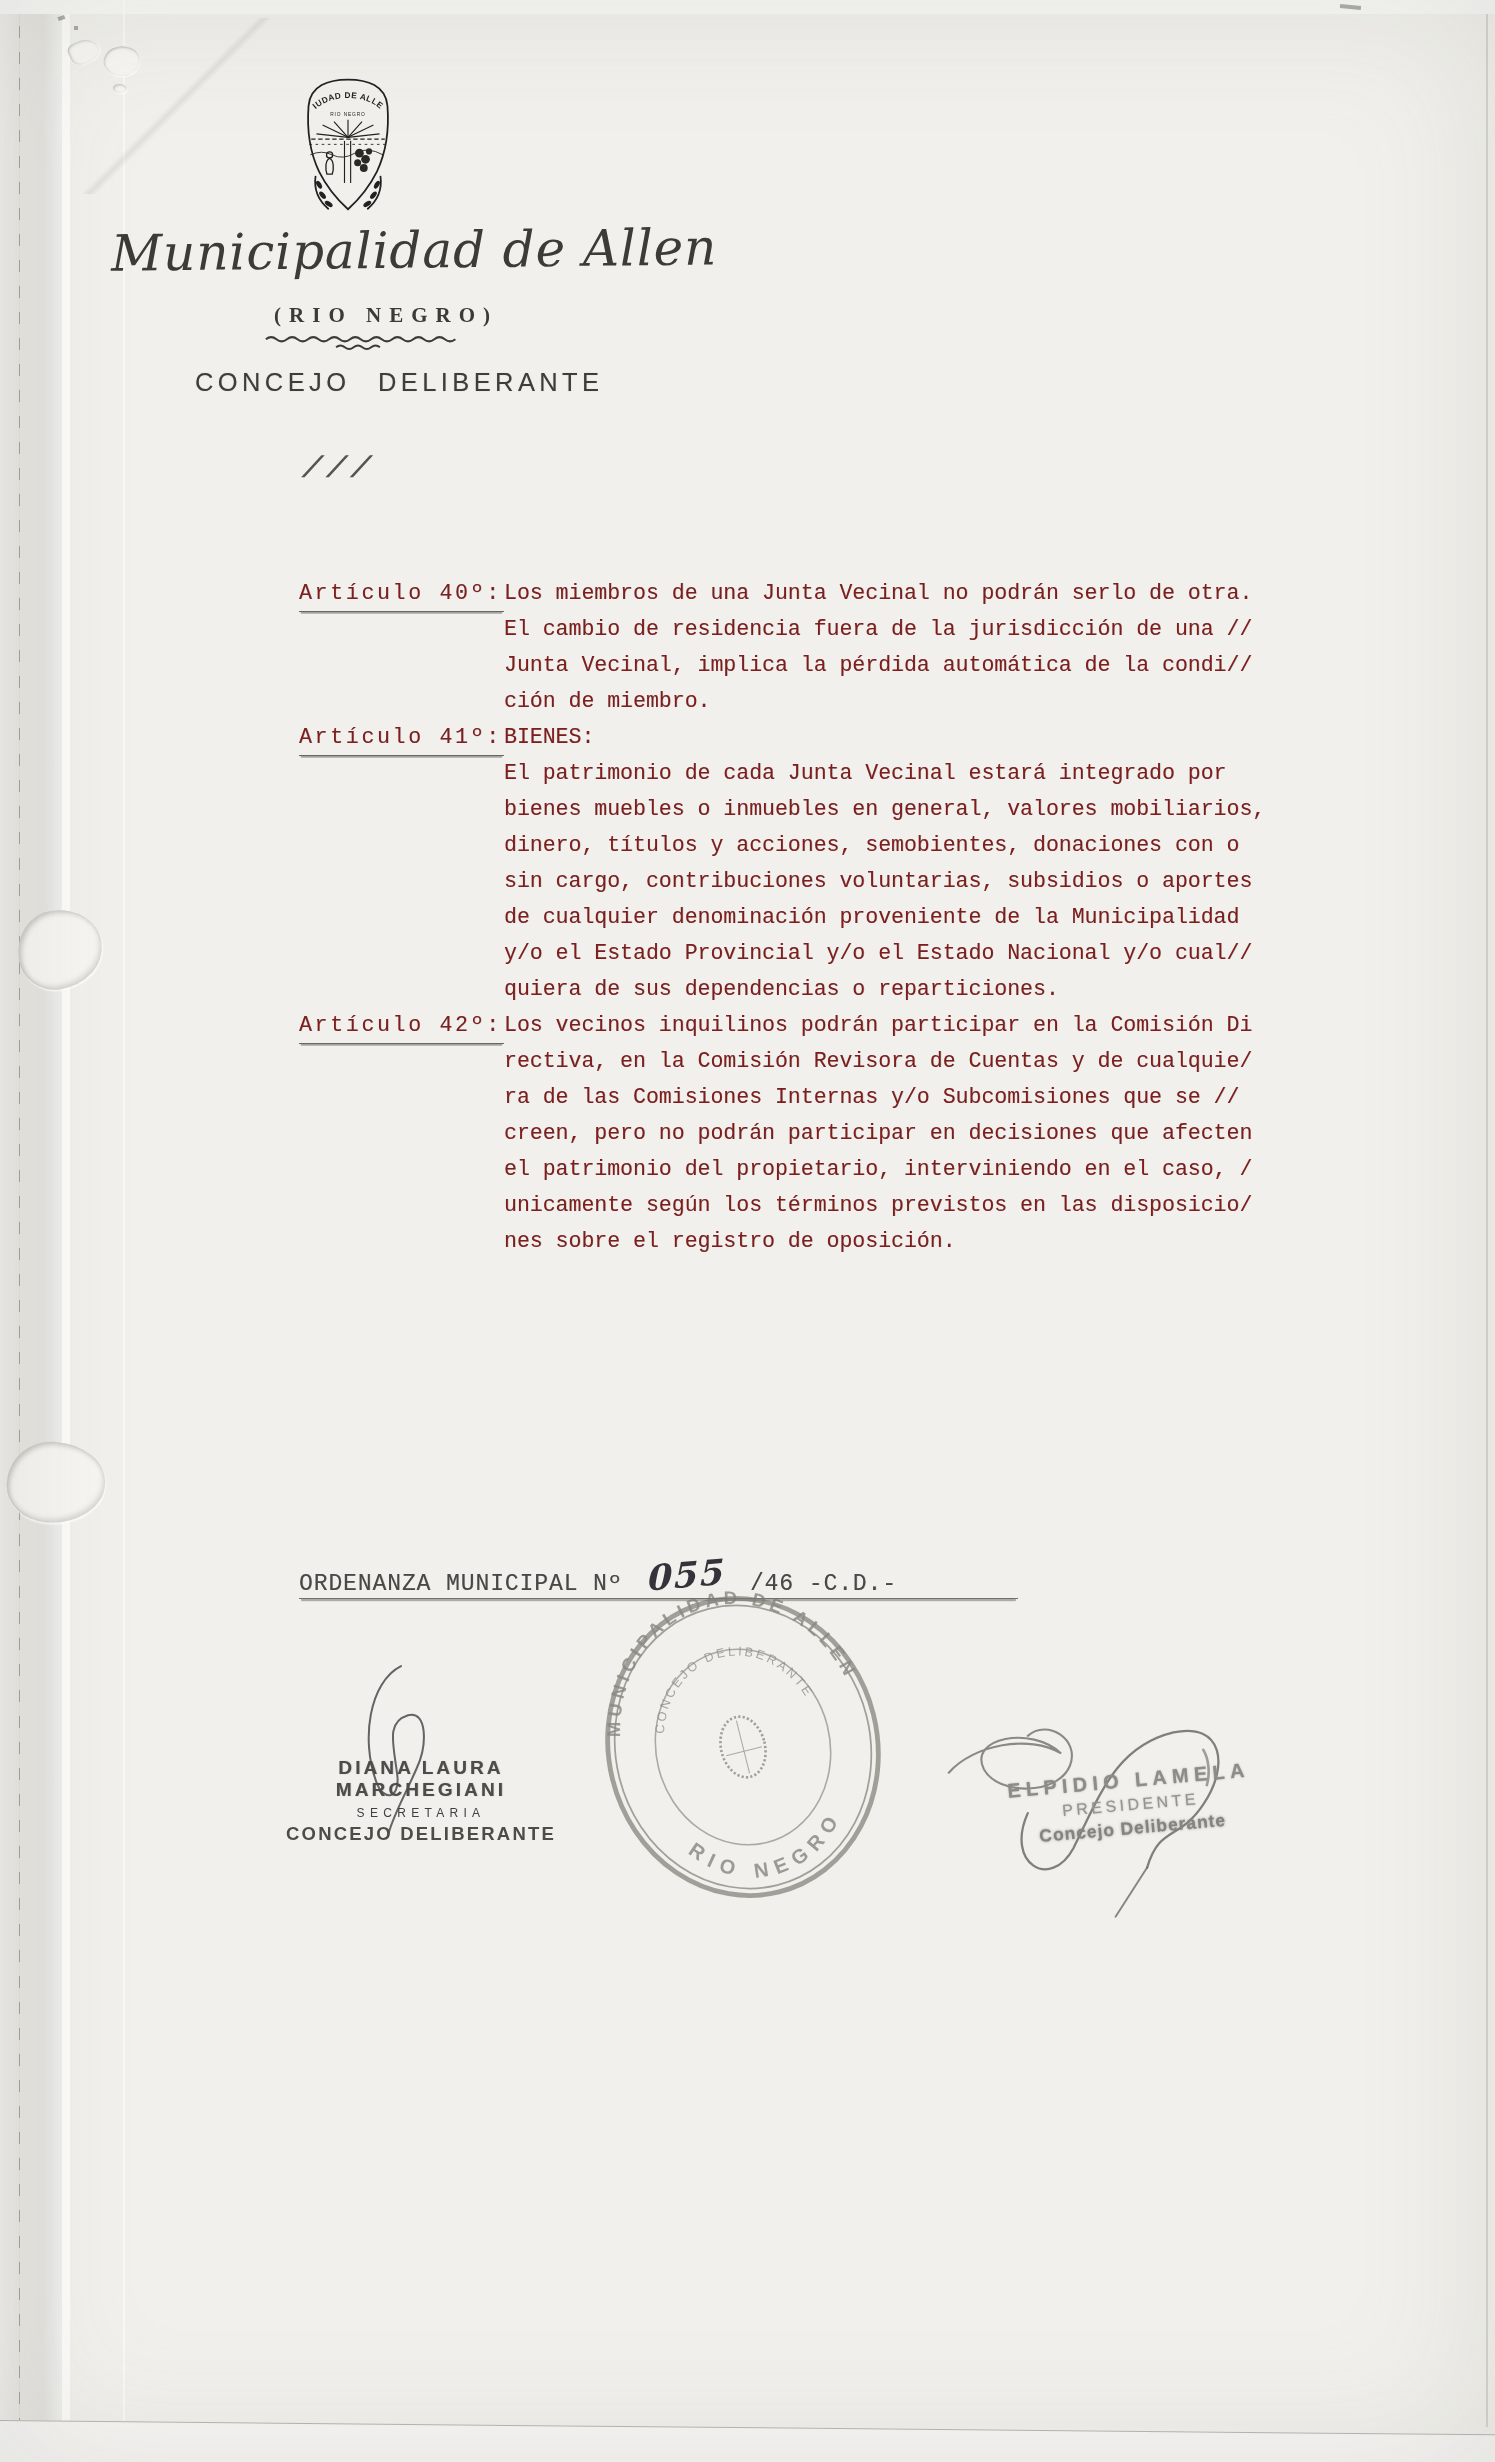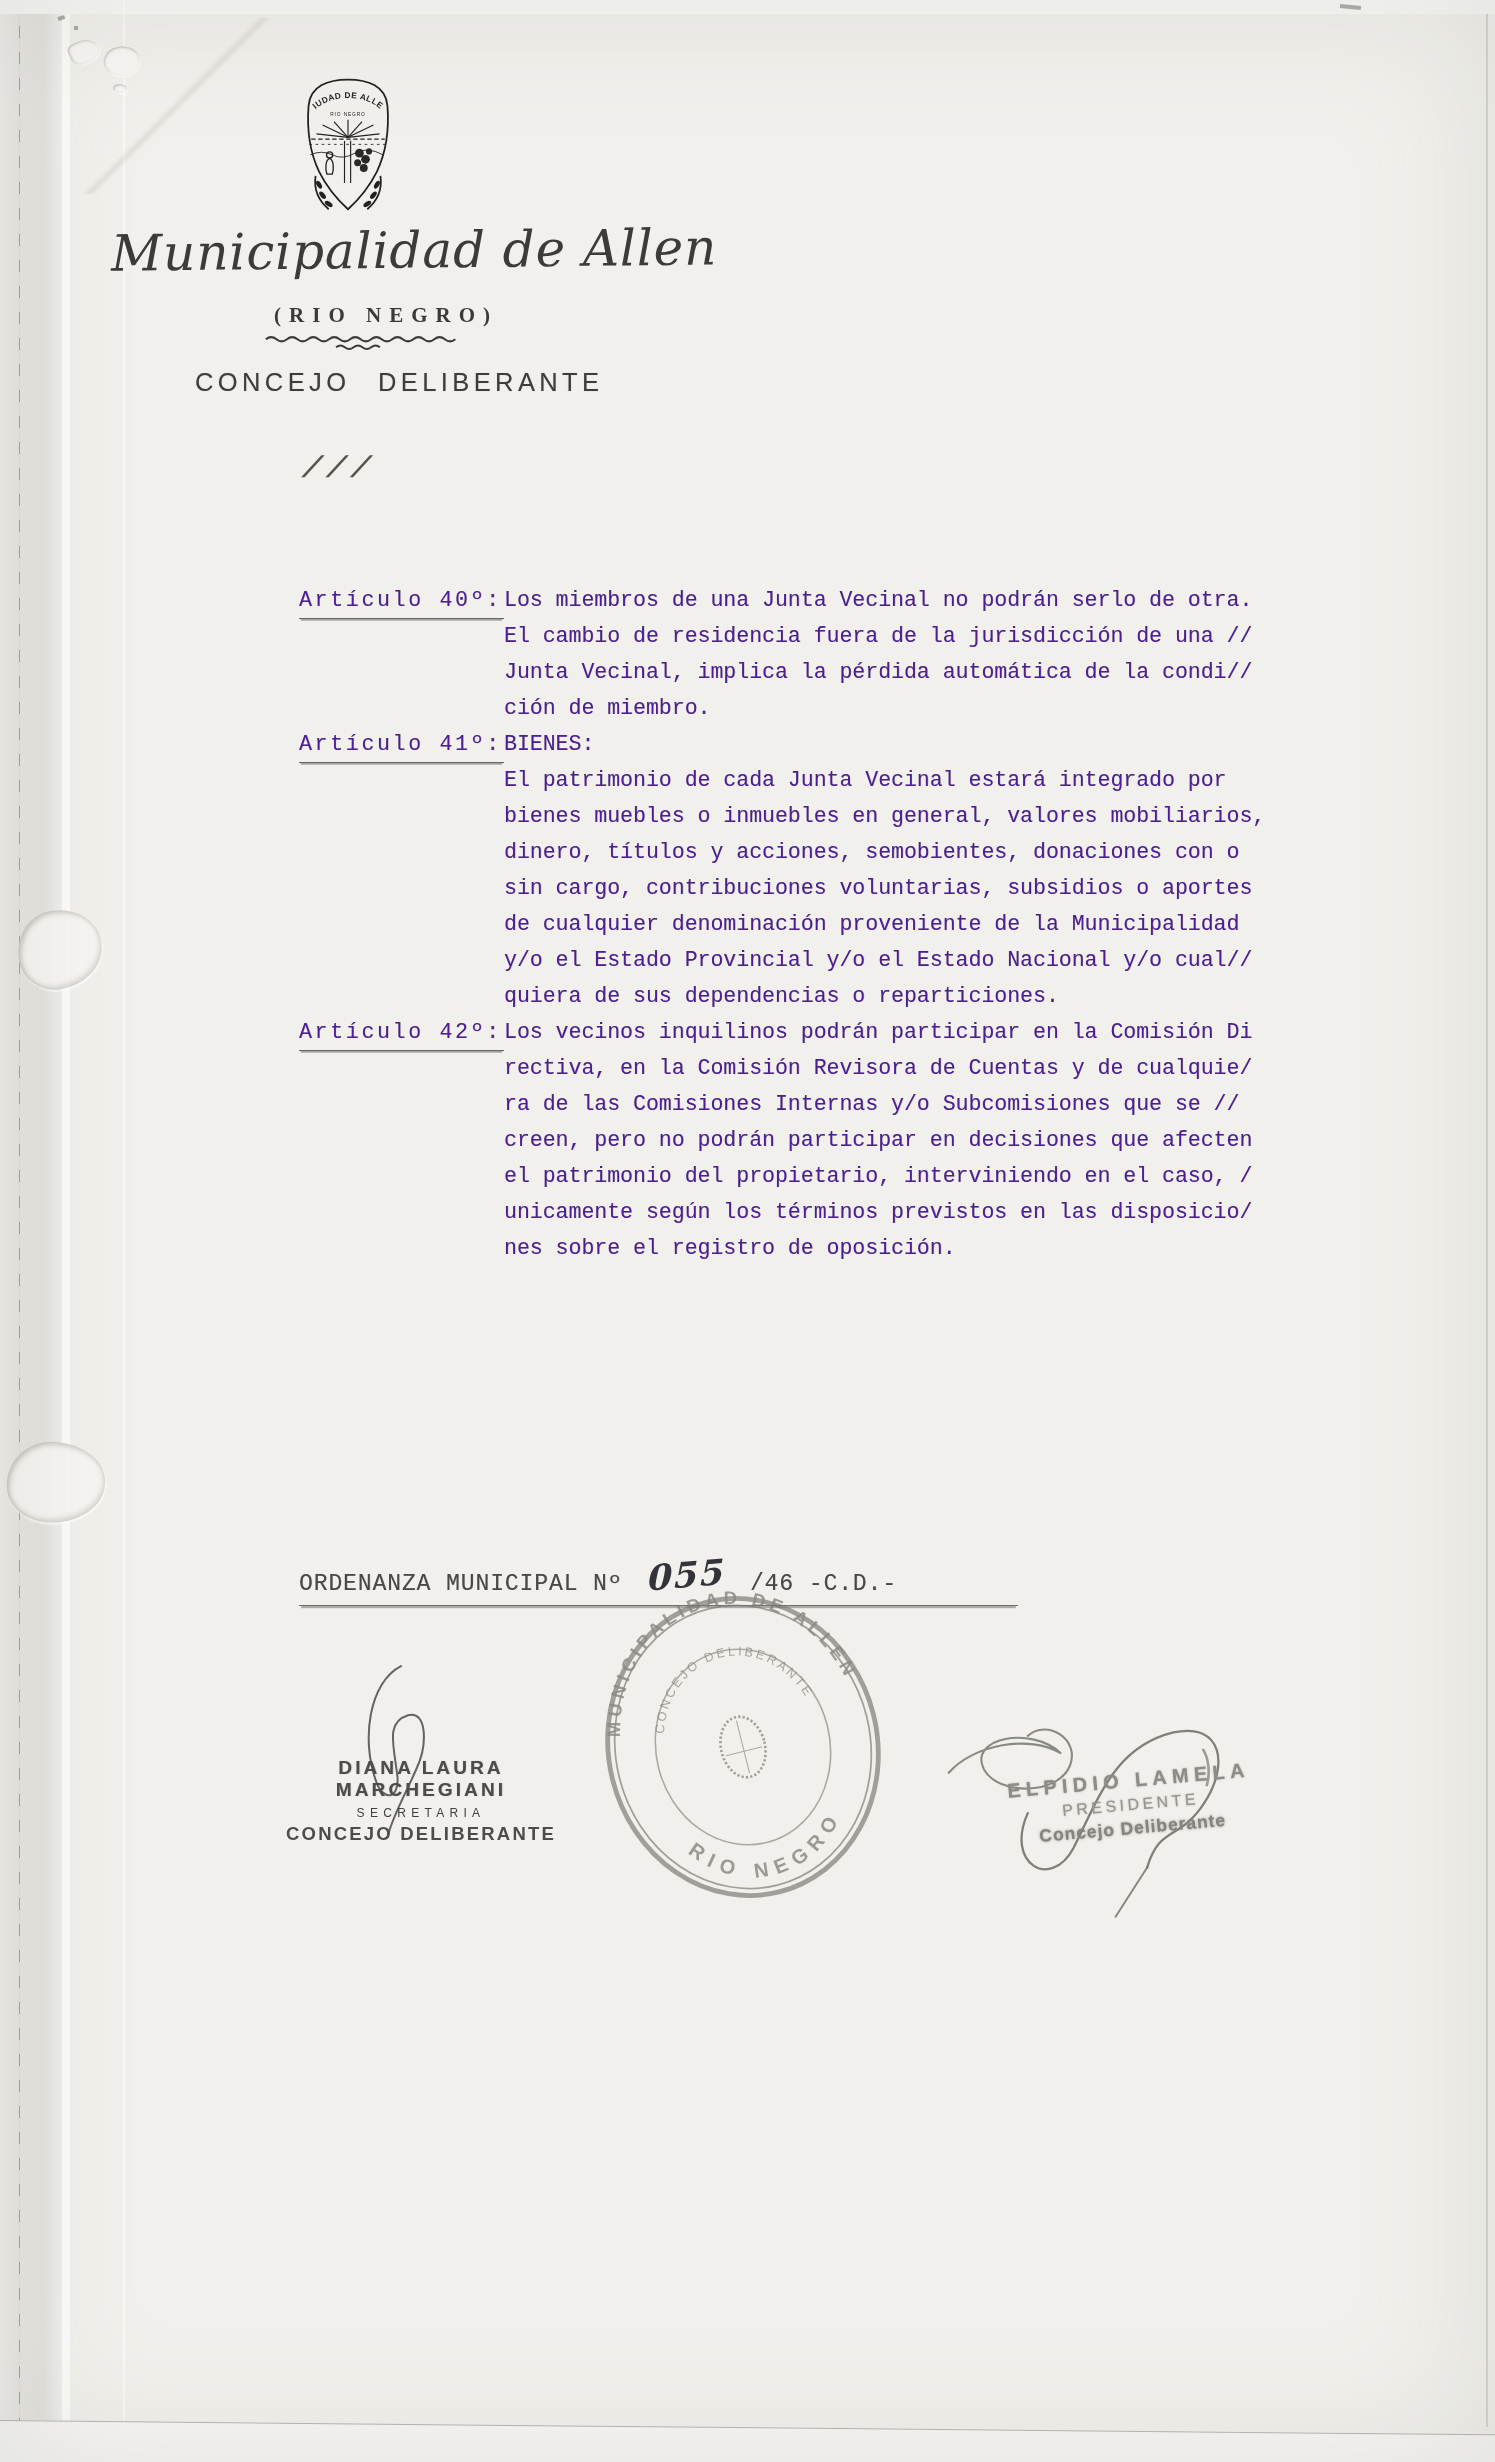--- a/index.html
+++ b/index.html
@@ -43,32 +43,32 @@
   .subtitle{position:absolute;left:199px;top:303px;width:299px;text-align:right;
       font-family:"Liberation Serif",serif;font-weight:bold;font-size:21px;letter-spacing:8px;color:#3b3a37;}
   .squiggle{position:absolute;left:264px;top:334px;width:195px;height:19.3px;}
   .org-line{position:absolute;left:195px;top:368px;font-size:25.5px;letter-spacing:4.4px;
       word-spacing:16px;color:#3e3d3a;text-shadow:0 0 0.9px rgba(62,61,58,.35);}
   .cont-mark{position:absolute;left:303px;top:452px;font-family:"Liberation Mono",monospace;
       font-weight:bold;font-style:italic;font-size:30px;letter-spacing:6.2px;color:#55544e;transform:skewX(-10deg);}
 
   
   .typed{font-family:"Liberation Mono",monospace;font-size:21.5px;line-height:36px;
-      color:#4c1d95;text-shadow:0.4px 0.4px 0.6px rgba(72,71,68,.38);margin-top:7px;}
+      color:#7f1d1d;text-shadow:0.4px 0.4px 0.6px rgba(72,71,68,.38);}
   .doc-body{position:absolute;left:299px;top:575px;width:1020px;}
   .para{display:flex;align-items:flex-start;}
   .plabel{flex:0 0 205px;white-space:pre;letter-spacing:2.7px;}
   .u{border-bottom:1.8px solid rgba(70,69,66,.8);box-shadow:0 3.5px 0 -1.8px rgba(70,69,66,.45);}
   .ptext{white-space:pre;}
   .cap{white-space:pre;}
 
   
   .ord{position:absolute;left:299px;top:1557px;width:719px;display:flex;align-items:baseline;
       border-bottom:1.8px solid rgba(70,69,66,.75);box-shadow:0 4.4px 0 -2.2px rgba(70,69,66,.4);
-      padding-bottom:7px;}
+      padding-bottom:0;}
   .ord .typed-seg{font-family:"Liberation Mono",monospace;font-size:23px;letter-spacing:0.9px;
       color:#494846;text-shadow:0.4px 0.4px 0.6px rgba(72,71,68,.4);white-space:pre;}
   .hand-number{font-family:"DejaVu Serif",serif;font-style:italic;font-weight:bold;font-size:35px;
       color:#34333a;margin:0 23px 0 26px;transform:rotate(-5deg) skewX(-6deg);display:inline-block;
       position:relative;top:-3.5px;letter-spacing:1.8px;}
 
   
   .seal{position:absolute;left:591px;top:1579px;width:304px;height:336px;transform:rotate(-14deg);opacity:.85;}
 
   

